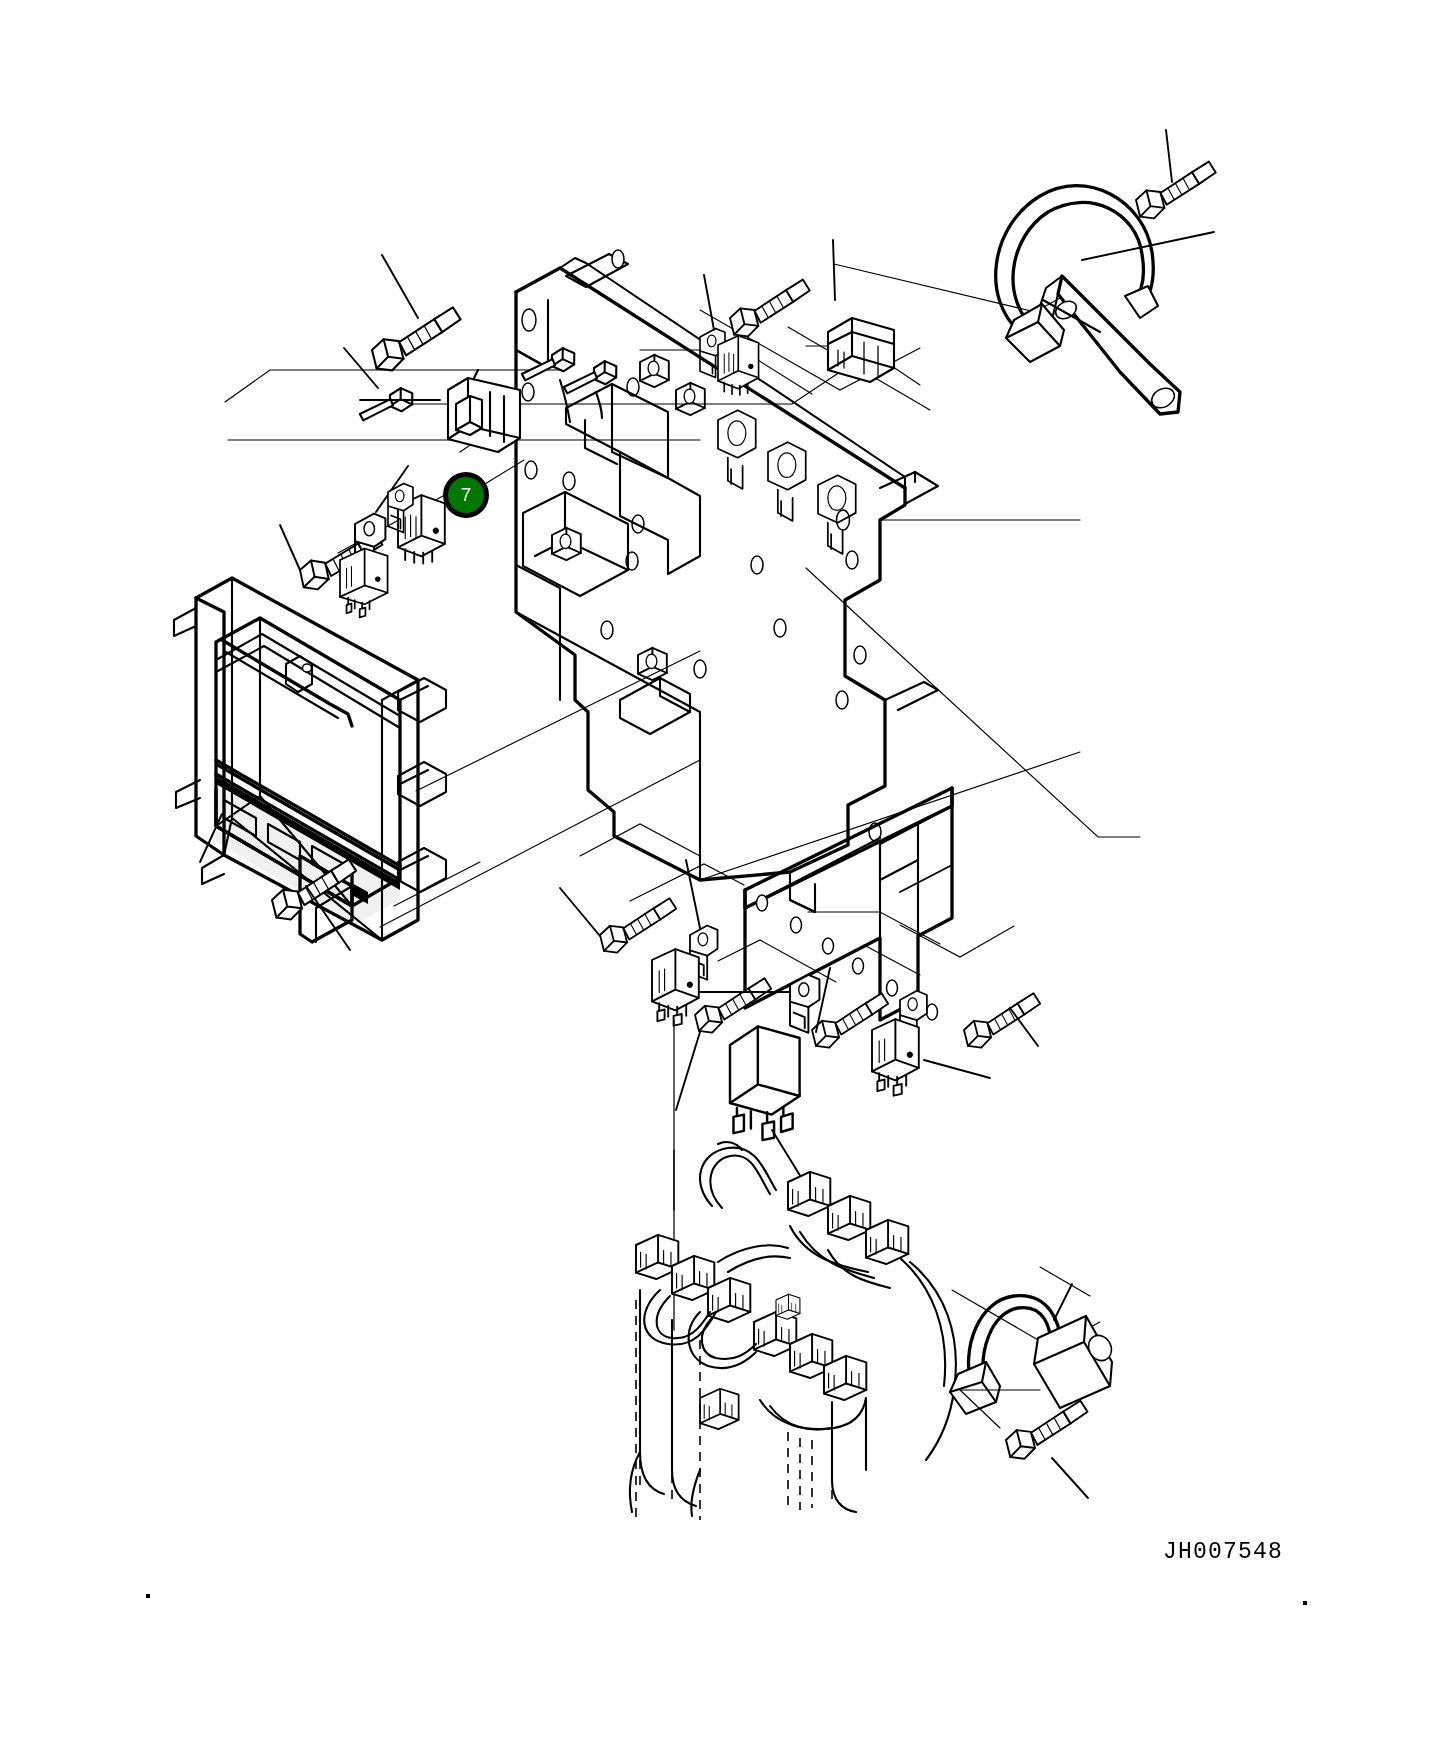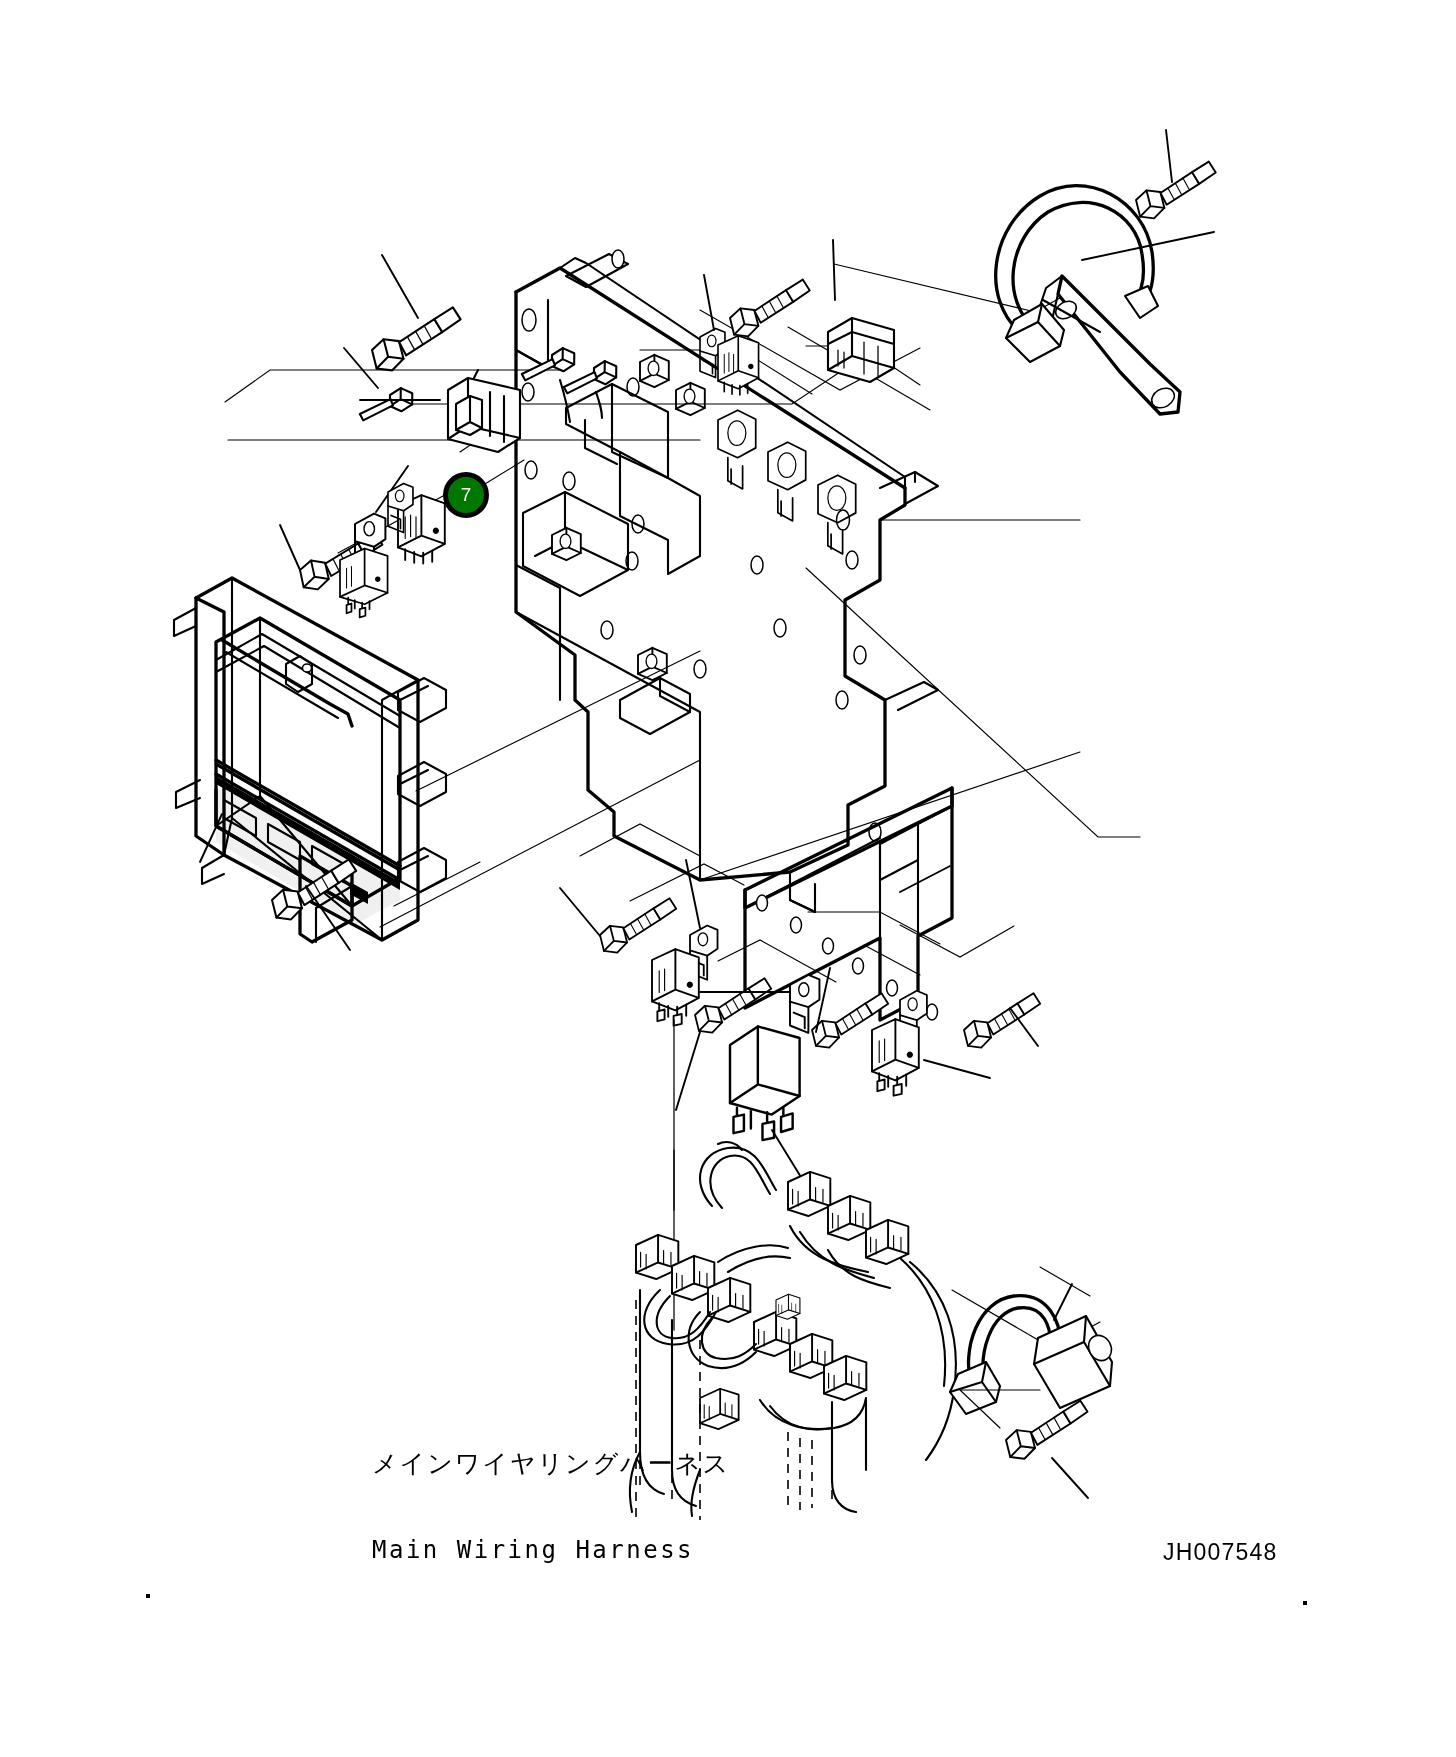--- a/index.html
+++ b/index.html
@@ -48,21 +48,21 @@
   #harness-label .en {
     display: block;
     font-family: "DejaVu Sans Mono", monospace;
     font-size: 24px;
     letter-spacing: 2.5px;
     margin-top: 1px;
   }
   #drawing-number {
     left: 1163px;
     top: 1540px;
-    font-family: Liberation Sans, sans-serif;
+    font-family: Liberation Mono, monospace;
     font-size: 23px;
     letter-spacing: 1.2px;
   }
   .corner-dot {
     position: absolute;
     width: 4px;
     height: 4px;
     background: #000;
   }
   #dot-bl { left: 146px; top: 1594px; }
@@ -605,24 +605,20 @@
       <path class="proj" d="M1040,1390 L960,1390 L1000,1428"></path>
 
       <g transform="translate(1006,1440) rotate(-8) scale(0.92)">
           <use href="#bolt"></use>
         </g>
       <path class="lead" d="M1052,1458 L1088,1498"></path>
     </g>
 
   </svg>
 
-  <div class="label-block" id="harness-label">
-    <span class="jp">メインワイヤリングハーネス</span>
-    <span class="en">Main Wiring Harness</span>
-  </div>
 
   <div class="label-block" id="drawing-number">JH007548</div>
 
   <div class="callout-badge" id="callout-7" style="background: rgb(0, 120, 0); border: 5px solid rgb(0, 0, 0); color: rgb(255, 255, 255); left: 443px; top: 472px;">
     <span>7</span>
   </div>
 
   <div class="corner-dot" id="dot-bl"></div>
   <div class="corner-dot" id="dot-br"></div>
 

